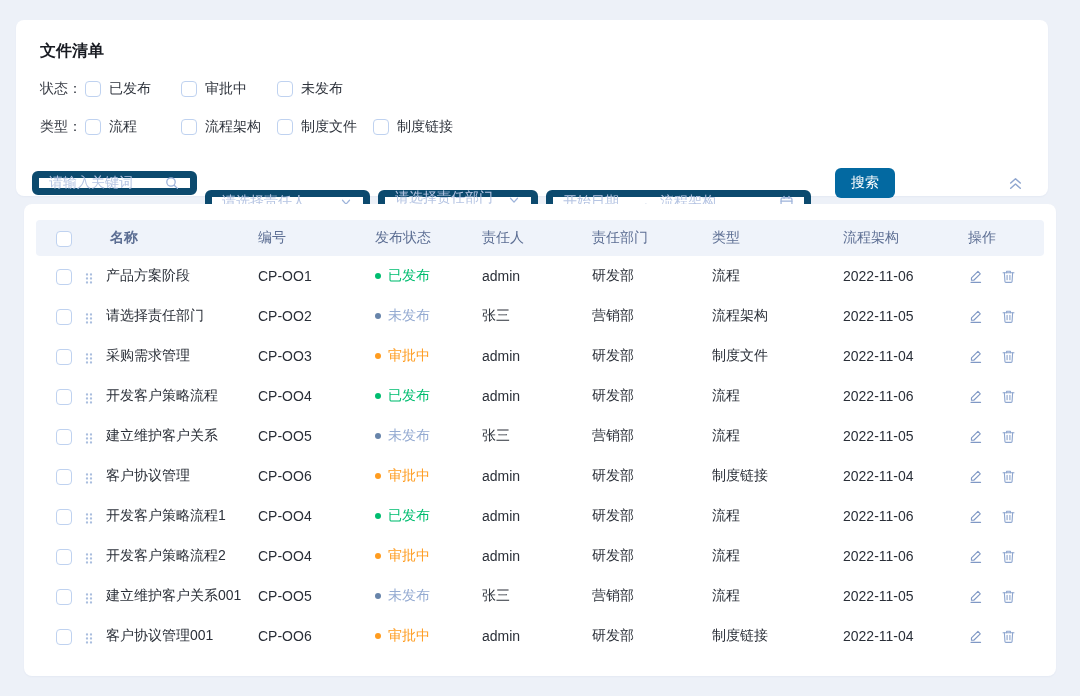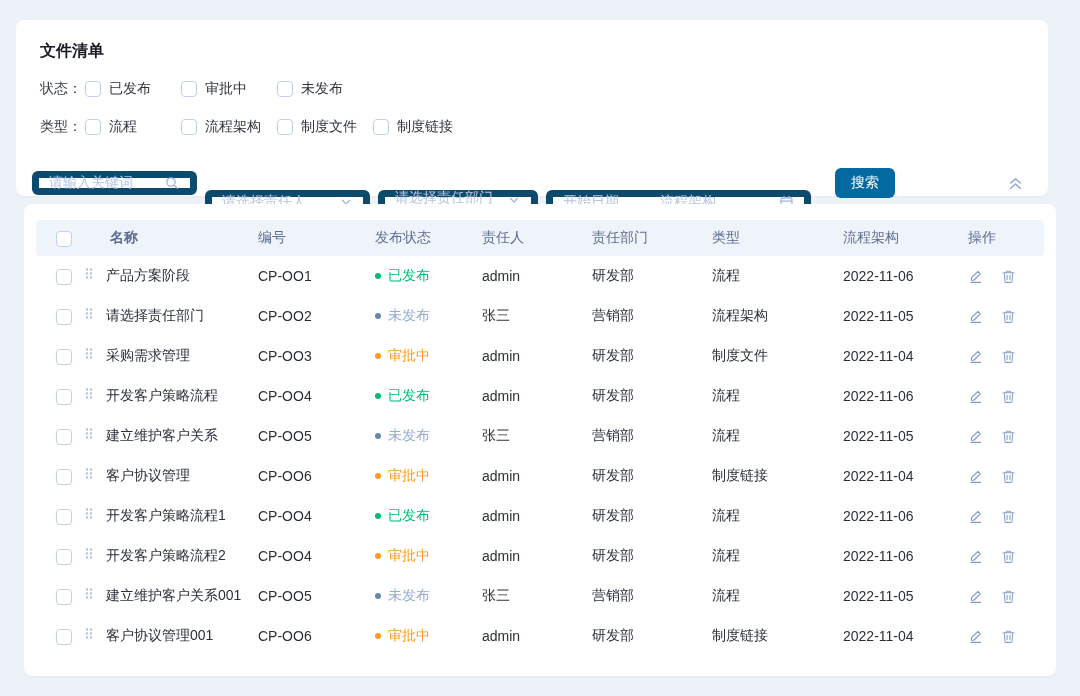--- a/index.html
+++ b/index.html
@@ -57,21 +57,21 @@
   table { border-collapse:collapse; table-layout:fixed; width:1008px; }
   thead tr { height:36px; background:#eff3fa; }
   thead th {
     font-weight:500; color:#5c6e93; text-align:left; font-size:14px;
   }
   thead th:first-child { border-radius:4px 0 0 4px; }
   thead th:last-child { border-radius:0 4px 4px 0; }
   tbody tr { height:40px; }
   td { vertical-align:middle; color:#2a2f38; }
   .c-sel { padding-left:20px; }
-  .name-flex { display:flex; align-items:flex-start; }
+  .name-flex { display:flex; align-items:flex-end; }
   .drag { display:inline-flex; margin-right:12px; cursor:grab; }
   .name-head { padding-left:26px;font-weight:bold; }
   .status-flex { display:flex; align-items:center; }
   .dot { width:6px; height:6px; border-radius:50%; margin-right:7px; flex:0 0 auto; }
   .dot.published   { background:#00bd70; }
   .dot.pending     { background:#ff9c1f; }
   .dot.unpublished { background:#6784aa; }
   .st.published    { color:#00bd70; }
   .st.pending      { color:#ff9c1f; }
   .st.unpublished  { color:#95abd2; }

